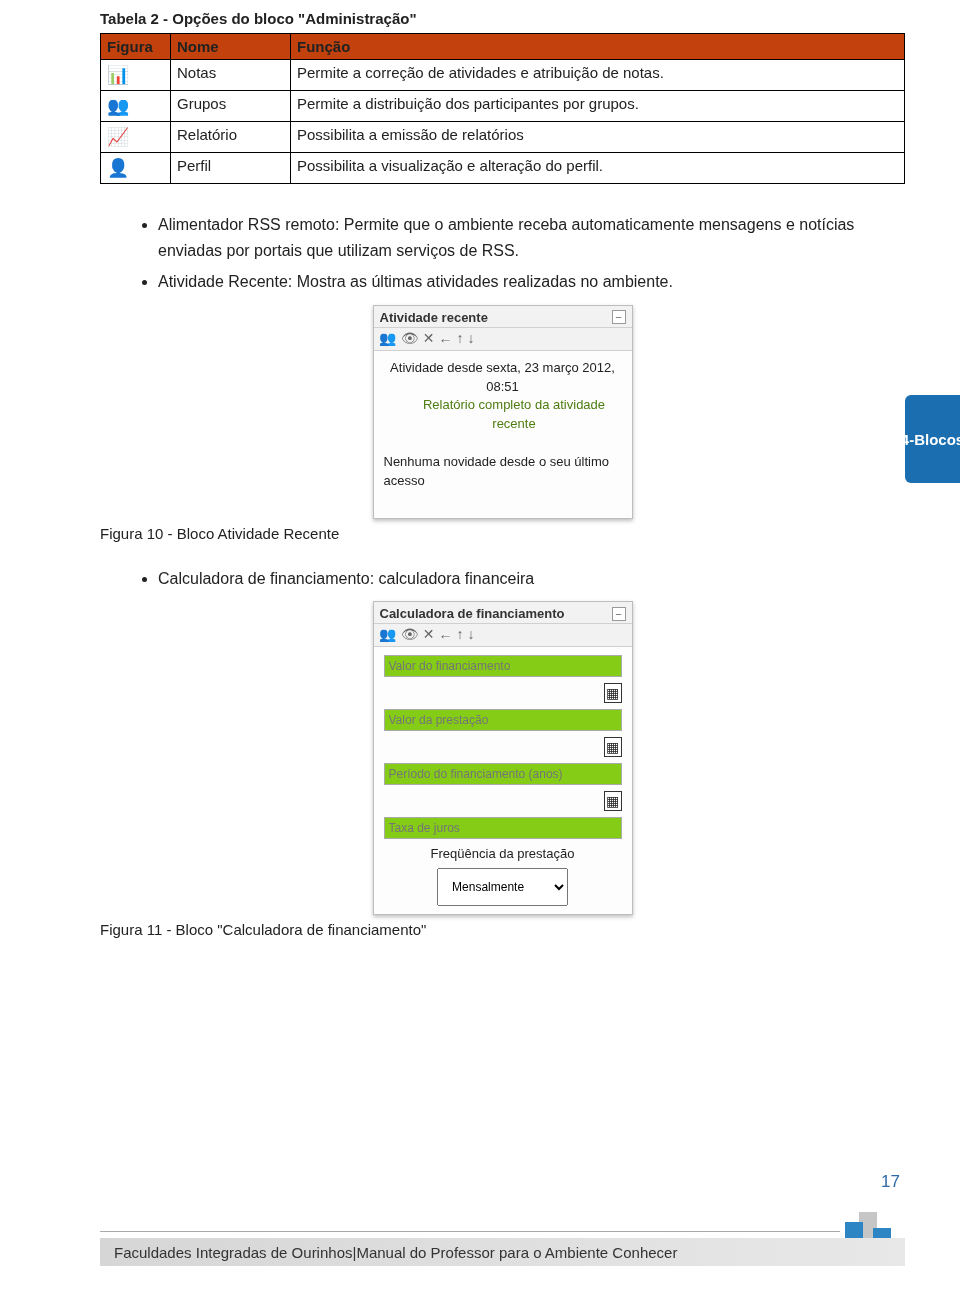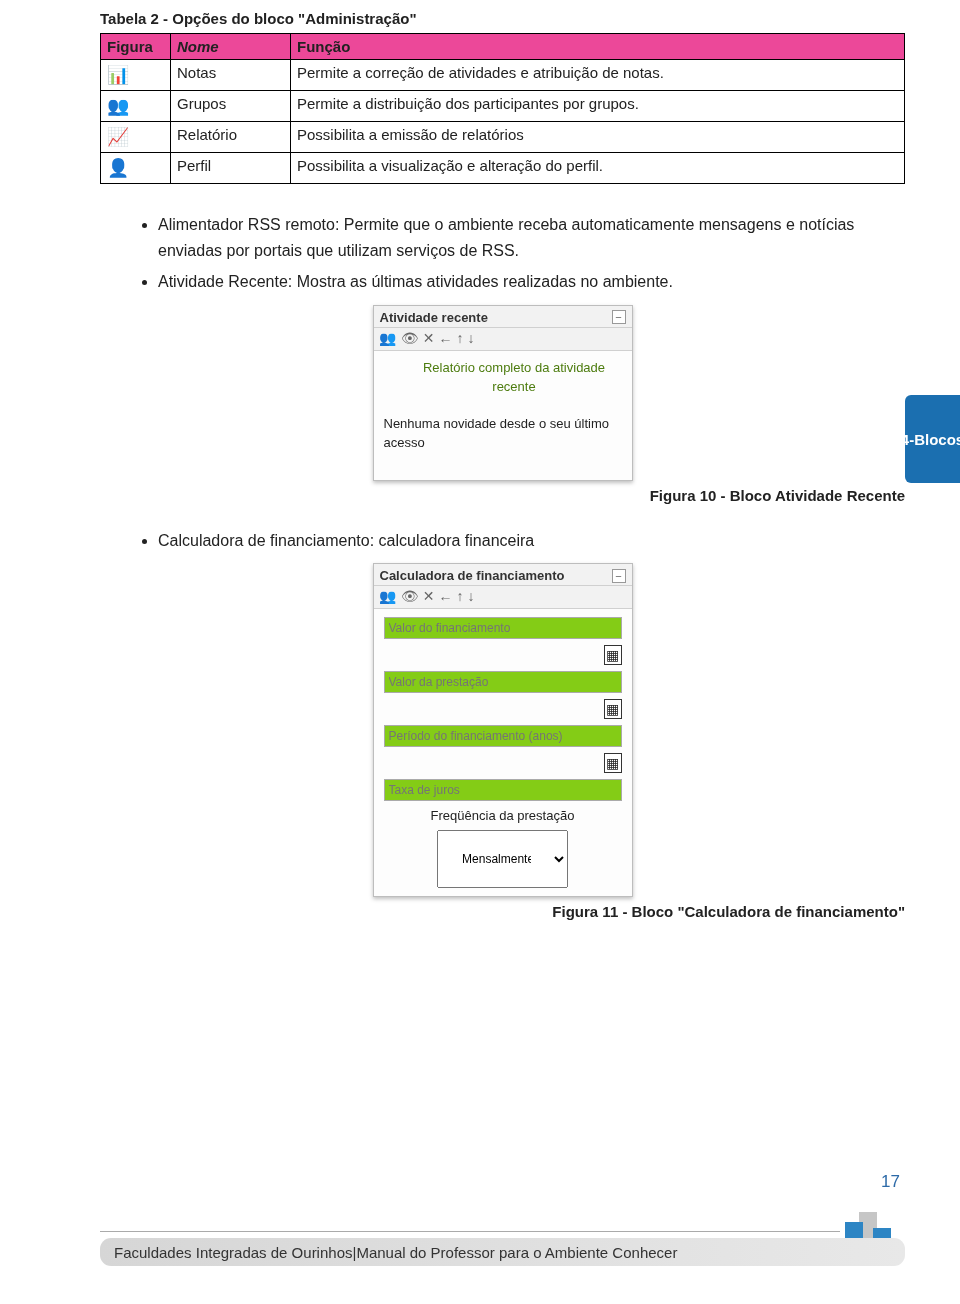--- a/index.html
+++ b/index.html
@@ -26,24 +26,24 @@
   }
   table.admin-table th, table.admin-table td {
     border: 1px solid #000;
     padding: 4px 6px;
     font-size: 15px;
     vertical-align: top;
     text-align: left;
   }
   table.admin-table th {
     font-weight: bold;
-    background: #ec4899;
+    background: #c2410c;
   }
   .col-figura { width: 70px; }
-  .col-nome { width: 120px; font-style: italic; }
+  .col-nome { width: 120px; }
   .icon-cell { text-align: left; }
   .icon-cell span { font-size: 18px; }
   ul.bullets {
     margin-left: 58px;
     margin-bottom: 10px;
     font-size: 16px;
     line-height: 1.6;
   }
   ul.bullets li { margin-bottom: 6px; }
   .bold { font-weight: normal; }
@@ -130,26 +130,26 @@
     background: #fff;
     font-size: 10px;
     line-height: 9px;
     text-align: center;
     margin-left: 6px;
     flex-shrink: 0;
   }
   .calc-icon::before { content: "▦"; font-size:14px; line-height:18px;}
   select.freq {
     width: 55%;
-    padding: 20px;
+    padding: 10px;
     font-size: 12px;
   }
   .fig-caption {
-    text-align: right;
-    font-weight: bold;
+    text-align: left;
+    font-weight: normal;
     font-size: 15px;
     margin: 6px 0 24px 0;
   }
   .pagenum {
     position: absolute;
     right: 60px;
     bottom: 112px;
     color: #2d6aa8;
     font-size: 17px;
   }
@@ -158,21 +158,20 @@
     bottom: 38px;
     left: 100px;
     right: 55px;
     height: 28px;
     background: linear-gradient(to right, #d6d6d6 0%, #e8e8e8 100%);
     display: flex;
     align-items: center;
     padding-left: 14px;
     font-size: 15px;
     color: #333;
-    border-radius: 11px;
   }
   .footer-logo {
     position: absolute;
     right: 55px;
     bottom: 52px;
     width: 60px;
     height: 46px;
   }
   .footer-logo .bar1 { position:absolute; bottom:0; left:0; width:18px; height:30px; background:#2d85c4; }
   .footer-logo .bar2 { position:absolute; bottom:0; left:14px; width:18px; height:40px; background:#c6c6c6; }
@@ -233,20 +232,21 @@
 
   <div class="block-widget">
     <div class="bw-header">
       <span class="bw-title">Atividade recente</span>
       <span class="bw-collapse">−</span>
     </div>
     <div class="bw-icons">
       <span class="ic">👥</span><span>👁</span><span>✕</span><span>←</span><span>↑</span><span>↓</span>
     </div>
     <div class="bw-body">
+      <div>Atividade desde sexta, 23 março 2012, 08:51</div>
       <div class="link">Relatório completo da atividade recente</div>
       <br>
       <div class="left">Nenhuma novidade desde o seu último acesso</div>
       <br>
     </div>
   </div>
 
   <div class="fig-caption">Figura 10 - Bloco Atividade Recente</div>
 
   <ul class="bullets">

